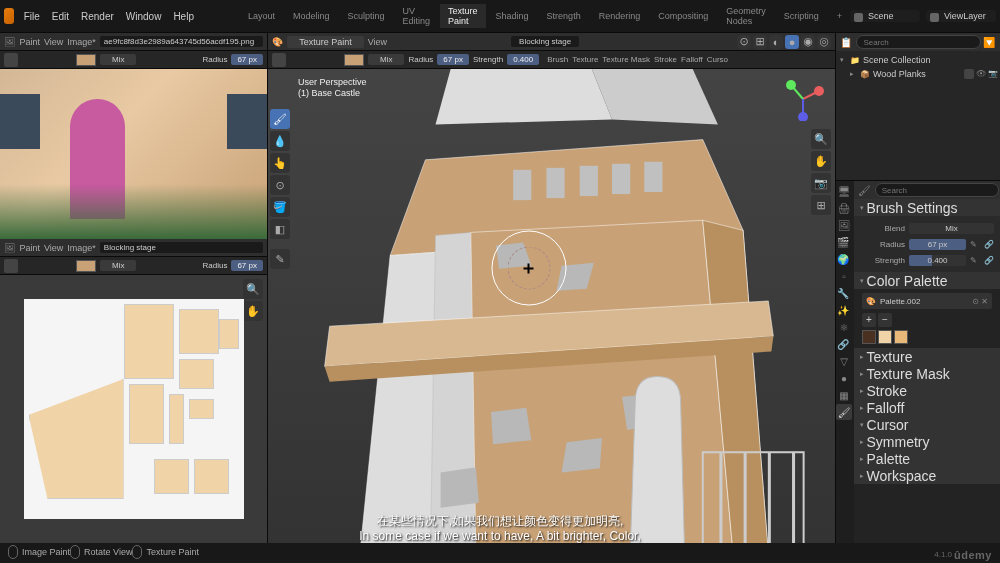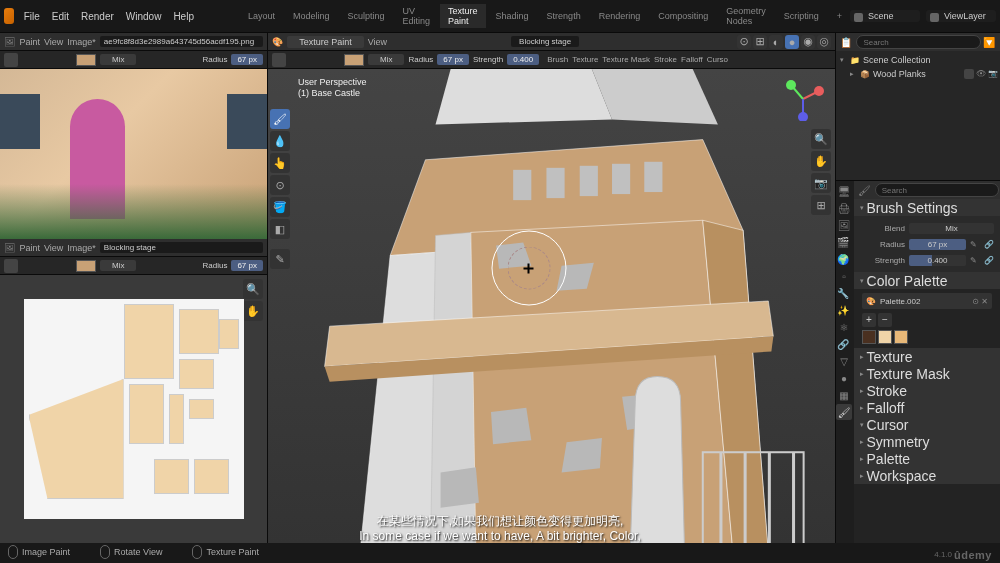--- a/index.html
+++ b/index.html
@@ -88,21 +88,21 @@
 .cp-swatch-bar > div:first-child { flex: 1; background: #c8a176; }
 .cp-swatch-bar > div:last-child { width: 14px; background: #333; }
 
 .palette-area { padding: 4px 8px; }
 .pal-sel { height: 16px; background: #333; border-radius: 2px; display: flex; align-items: center; padding: 0 4px; font-size: 8px; margin-bottom: 4px; }
 .pal-swatches { display: flex; gap: 2px; flex-wrap: wrap; }
 .pal-sw { width: 14px; height: 14px; border: 1px solid #555; }
 .pal-btns { display: flex; gap: 2px; margin-bottom: 3px; }
 .pal-btn { width: 14px; height: 14px; background: #333; border-radius: 2px; text-align: center; line-height: 14px; font-size: 10px; }
 
-.status-bar { height: 17px; background: #181818; display: flex; align-items: center; padding: 0 8px; font-size: 9px; color: #aaa; gap: 30px; }
+.status-bar { height: 17px; background: #181818; display: flex; align-items: center; padding: 0 8px; font-size: 9px; color: #aaa; }
 .status-item { display: flex; align-items: center; gap: 4px; }
 .mouse-ico { width: 10px; height: 14px; border: 1px solid #666; border-radius: 5px; }
 
 .scene-box { background: #1e1e1e; padding: 1px 8px 1px 18px; border-radius: 3px; font-size: 9px; position: relative; min-width: 70px; }
 .scene-box::before { content: ''; position: absolute; left: 4px; top: 3px; width: 9px; height: 9px; background: #666; border-radius: 2px; }
 
 .udemy { position: absolute; right: 8px; bottom: 2px; color: #666; font-size: 11px; font-weight: 600; letter-spacing: 0.5px; }
 .ver { position: absolute; right: 48px; bottom: 4px; color: #666; font-size: 8px; }
 
 .right-panel-wrap { position: relative; display: flex; flex: 1; }

